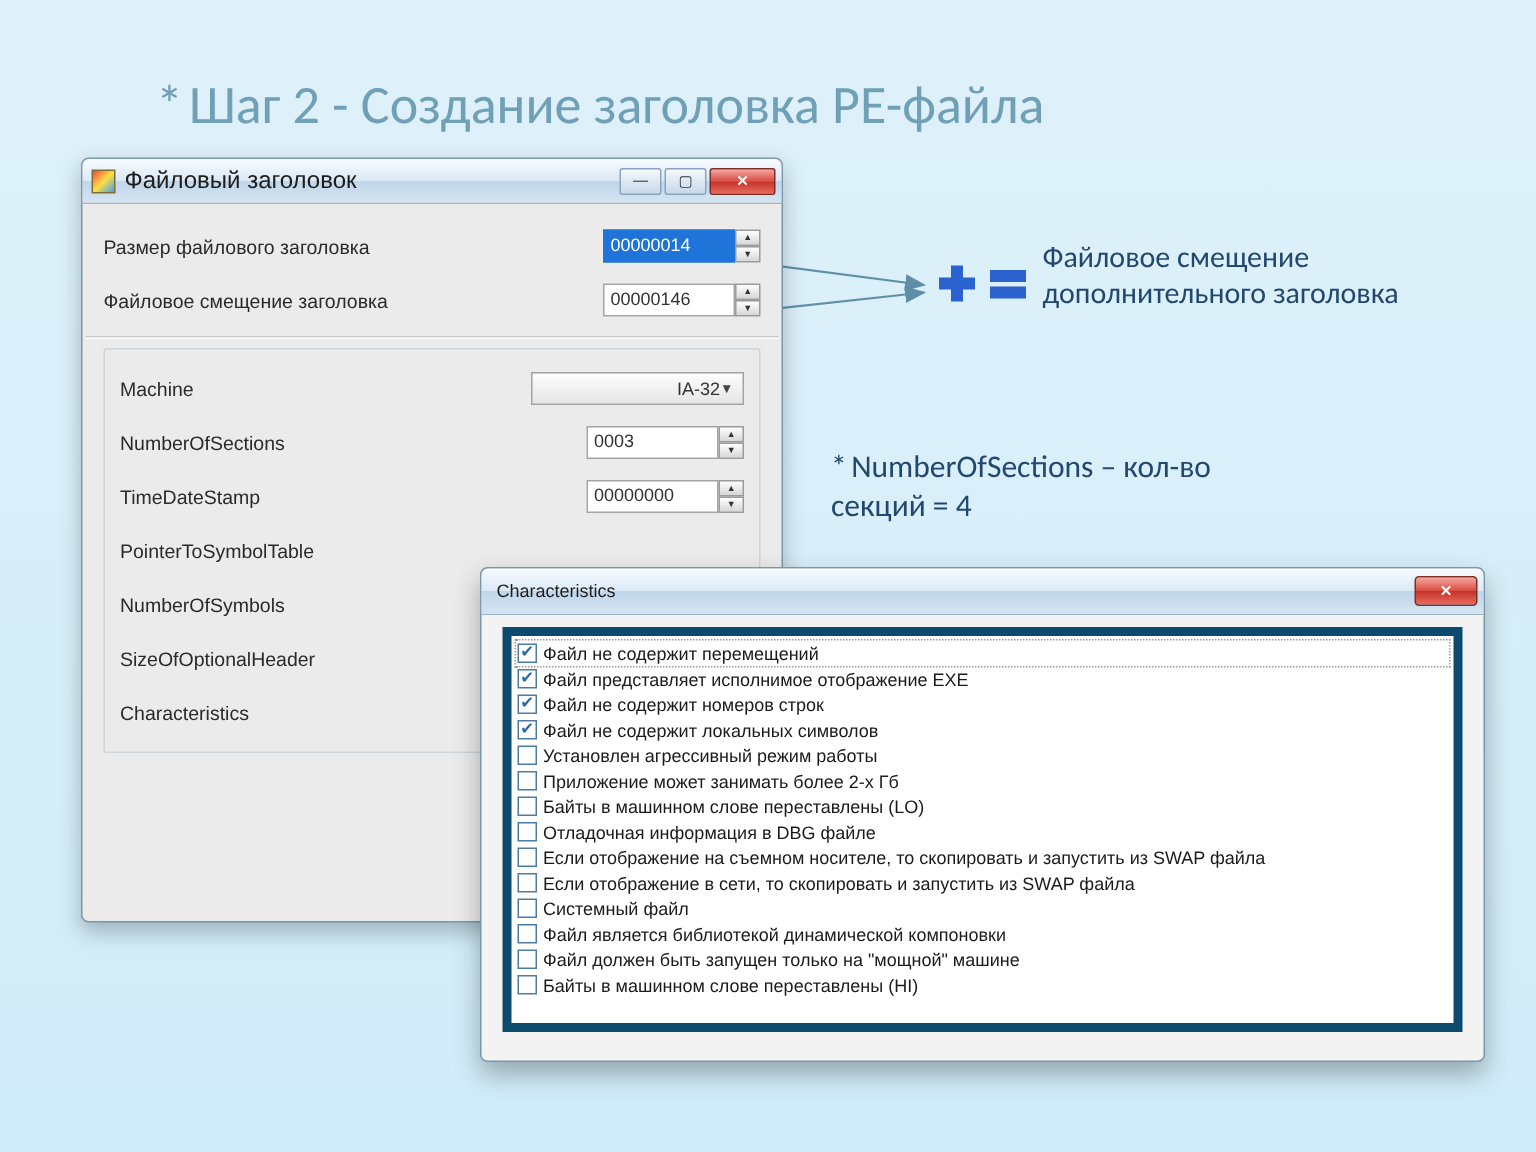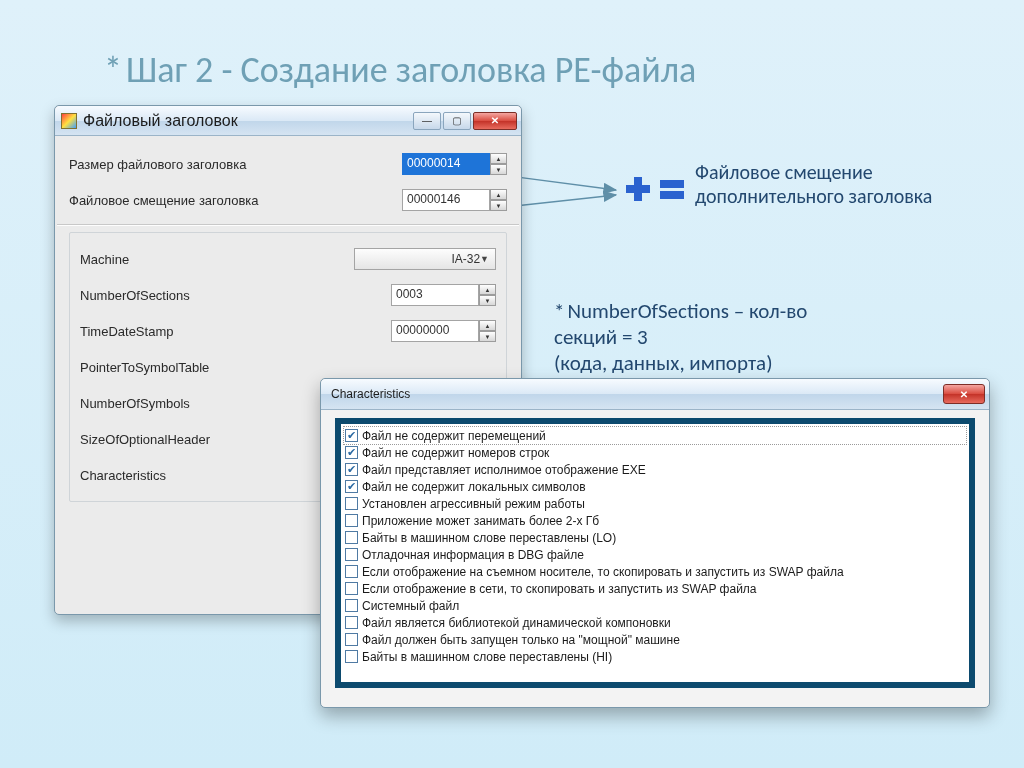--- a/index.html
+++ b/index.html
@@ -138,22 +138,21 @@
 </svg>
 
 <div class="pe-icons">
   <div class="plus-ic"></div>
   <div class="eq-ic"></div>
 </div>
 
 <div class="annot1">Файловое смещение дополнительного заголовка</div>
 <div class="annot2">
   <span class="ast2">*</span><span>NumberOfSections – кол-во</span><br>
-  <span>секций = 3</span><br>
-  <span>(кода, данных, импорта)</span>
+  <span>секций = 4</span><br>
 </div>
 
 <div class="win1">
   <div class="titlebar">
     <div class="app-icon"></div>
     <div class="title-text">Файловый заголовок</div>
     <div class="win-btns">
       <div class="win-btn">—</div>
       <div class="win-btn">▢</div>
       <div class="win-btn close">✕</div>
@@ -224,28 +223,28 @@
       <div class="win-btn close2">✕</div>
     </div>
   </div>
   <div class="check-pane" id="char-list">
       <div class="chk-row sel">
         <span class="chk-box checked"></span>
         <span>Файл не содержит перемещений</span>
       </div>
       <div class="chk-row">
         <span class="chk-box checked"></span>
+        <span>Файл представляет исполнимое отображение EXE</span>
+      </div>
+      <div class="chk-row">
+        <span class="chk-box checked"></span>
         <span>Файл не содержит номеров строк</span>
       </div>
       <div class="chk-row">
         <span class="chk-box checked"></span>
-        <span>Файл представляет исполнимое отображение EXE</span>
-      </div>
-      <div class="chk-row">
-        <span class="chk-box checked"></span>
         <span>Файл не содержит локальных символов</span>
       </div>
       <div class="chk-row">
         <span class="chk-box"></span>
         <span>Установлен агрессивный режим работы</span>
       </div>
       <div class="chk-row">
         <span class="chk-box"></span>
         <span>Приложение может занимать более 2-х Гб</span>
       </div>

